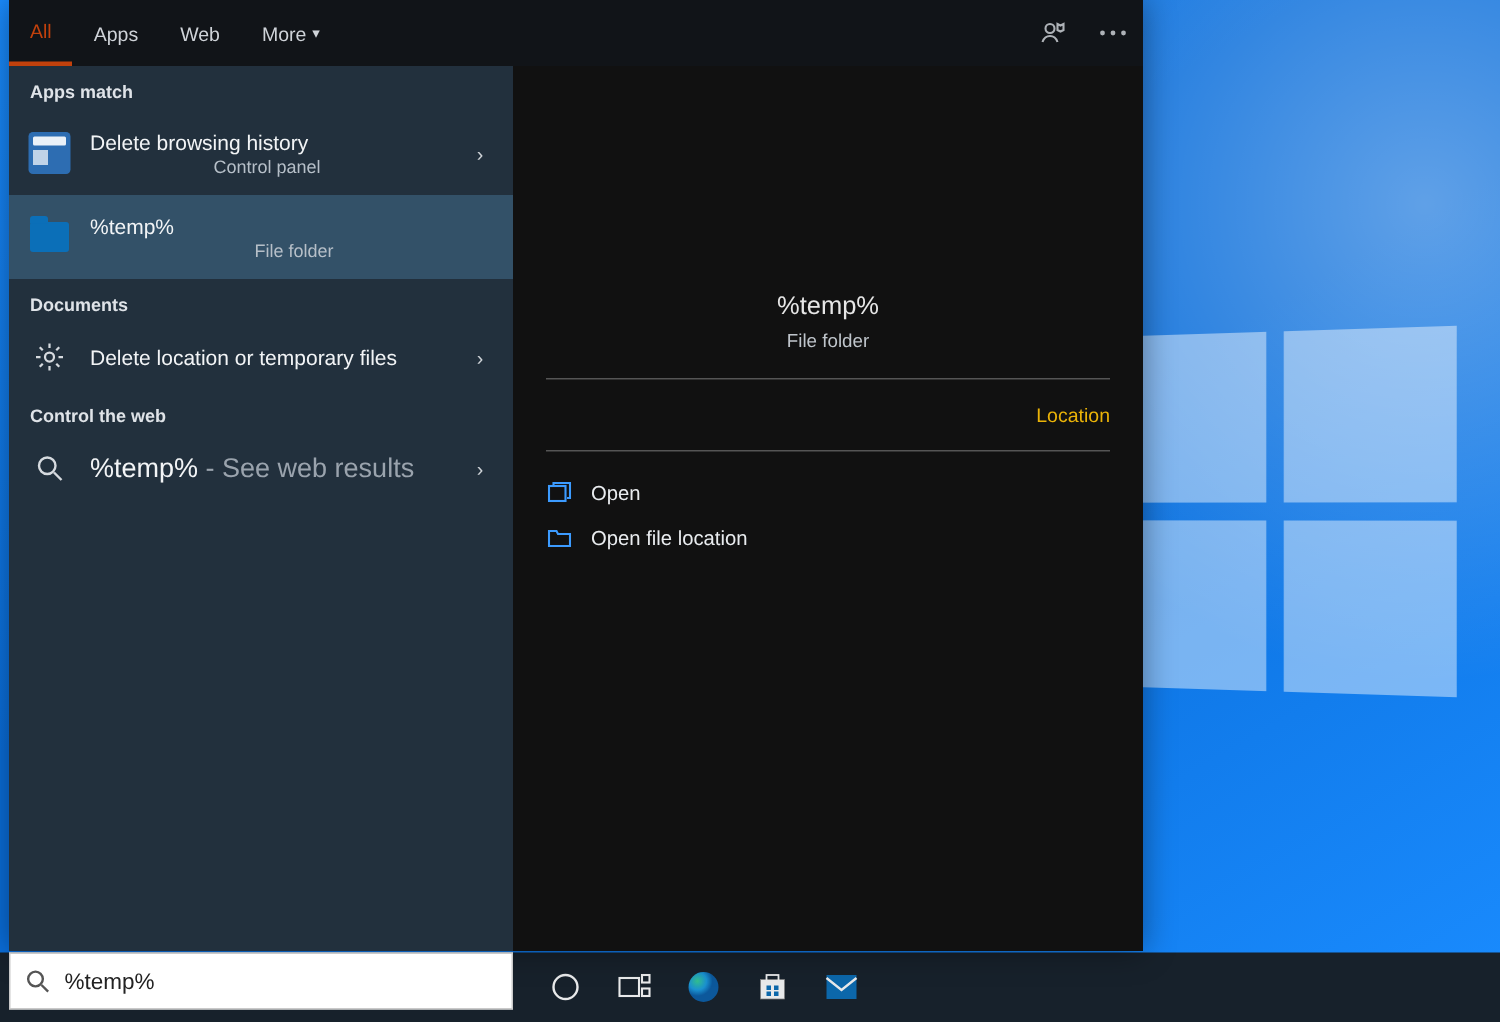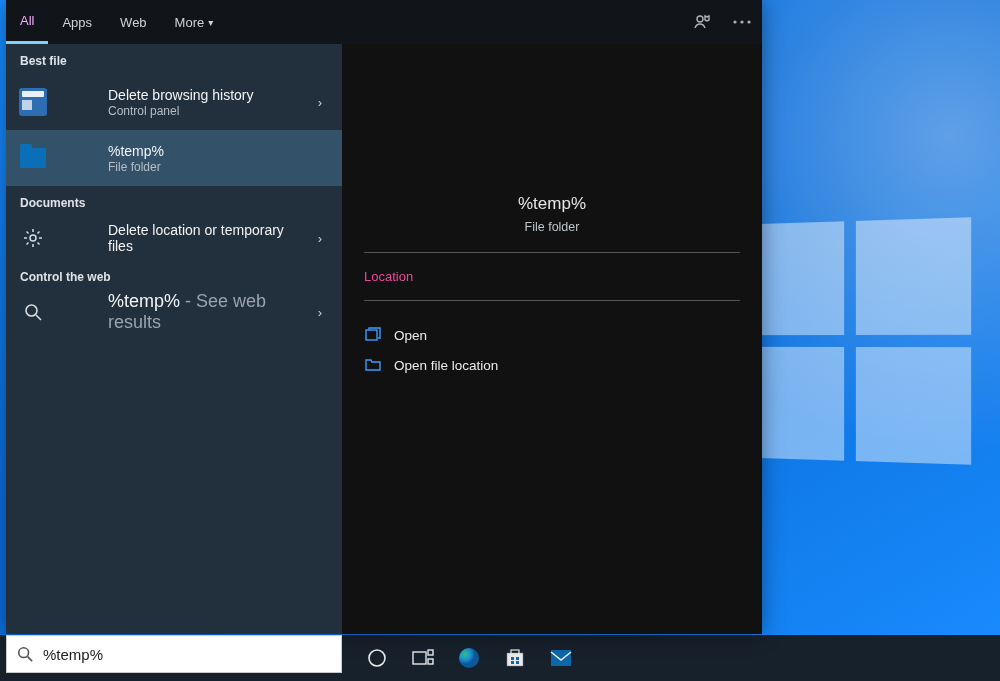--- a/index.html
+++ b/index.html
@@ -47,42 +47,42 @@
 
   
   .tab-bar {
     height: 44px; background: #111418;
     display: flex; align-items: center;
     color: #cfd3d8; font-size: 13px;
     position: absolute; top:0; left:0; right:0;
     z-index: 5;
   }
   .tab-bar .tab { padding: 0 14px; height: 44px; display:flex; align-items:center; cursor:default; }
-  .tab-bar .tab.active { color: #f0abfc; border-bottom: 3px solid #7dd3fc; }
+  .tab-bar .tab.active { color: #c2410c; border-bottom: 3px solid #c2410c; }
   .tab-bar .spacer { flex:1; }
   .tab-bar .icon-btn { width: 40px; height:44px; display:flex; align-items:center; justify-content:center; opacity:0.8; }
   .chev-down { margin-left:4px; font-size:10px; }
 
   .left-pane-inner { margin-top:44px; display:flex; flex-direction:column; }
   .right-pane-inner { margin-top:44px; display:flex; flex-direction:column; padding: 0 22px; }
 
   .section-label { font-size: 12px; font-weight:600; color:#dfe3e8; padding: 10px 14px 6px; }
 
   .result-item {
     display:flex; align-items:center; height:56px; padding: 0 10px 0 12px;
     gap: 12px; cursor: default;
   }
   .result-item.selected { background: #335168; }
   .result-item .icon-slot {
     width: 30px; height: 30px; flex:none;
     display:flex; align-items:center; justify-content:center;
   }
-  .result-item .text-slot { flex:1; display:flex; flex-direction:column;margin-left:48px; }
+  .result-item .text-slot { flex:1; display:flex; flex-direction:column; }
   .result-item .title { font-size: 14px; color: #f2f4f6; }
-  .result-item .subtitle { font-size: 12px; color:#b6bfc8; margin-top:1px; }
+  .result-item .subtitle { font-size: 12px; color:#b6bfc8; margin-top:1px;text-align:center; }
   .result-item .chev { width:24px; text-align:center; color:#cfd3d8; font-size:13px; }
 
   .thin-item { height: 44px; }
 
   .web-item .title { font-size: 18px; }
   .web-item .hint { color:#9aa3ad; }
 
   
   .cp-icon { width:28px; height:28px; background:#2d6db2; border-radius:3px; position:relative; overflow:hidden; }
   .cp-icon::before { content:""; position:absolute; left:3px; top:3px; right:3px; height:6px; background:#fff; opacity:0.9; border-radius:1px;}
@@ -95,22 +95,22 @@
   .search-glyph { width:18px; height:18px; }
 
   
   .detail-thumb {
     width:100%; height:120px; display:flex; align-items:flex-end; justify-content:center;
   }
   .detail-title { text-align:center; font-size:17px; margin-top: 30px; }
   .detail-sub { text-align:center; font-size:12.5px; color:#bfc5cb; margin-top:6px; }
   .hr { height:1px; background:#555; margin: 18px 0 12px; }
   .hr.tight { margin: 12px 0; }
-  .detail-label { font-size:13px; color:#ec4899; padding: 4px 0; }
-  .action-item { display:flex; align-items:flex-end; gap:12px; height:30px; font-size:13.5px; color:#e9ecef; }
+  .detail-label { font-size:13px; color:#eab308; padding: 4px 0; text-align: right; }
+  .action-item { display:flex; align-items:center; gap:12px; height:30px; font-size:13.5px; color:#e9ecef; }
   .action-item .ai-icon { width:18px; height:18px; display:flex; align-items:center; justify-content:center; color:#3c9bff; }
 
   
   .search-box {
     position: absolute; left:6px; bottom:8px;
     width: 336px; height: 38px;
     background: #ffffff; display:flex; align-items:center;
     padding: 0 10px; gap:10px;
     border: 1px solid #c9c9c9;
   }
@@ -209,21 +209,21 @@
           <circle cx="2" cy="2" r="1.6"></circle>
           <circle cx="9" cy="2" r="1.6"></circle>
           <circle cx="16" cy="2" r="1.6"></circle>
         </svg>
     </div>
   </div>
 
   <div class="left-pane">
     <div class="left-pane-inner">
 
-      <div class="section-label">Best file</div>
+      <div class="section-label">Apps match</div>
 
       <div class="result-item">
         <div class="icon-slot">
             <div class="cp-icon"></div>
           </div>
         <div class="text-slot">
           <div class="title">Delete browsing history</div>
           <div class="subtitle">Control panel</div>
         </div>
         <div class="chev">›</div>

